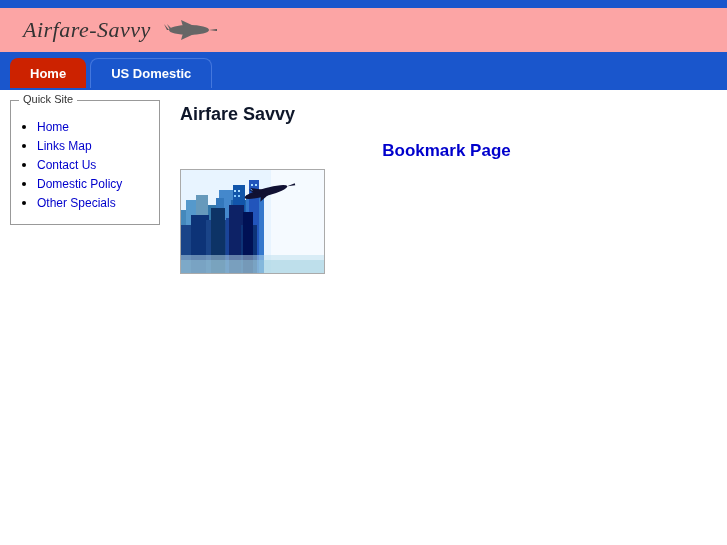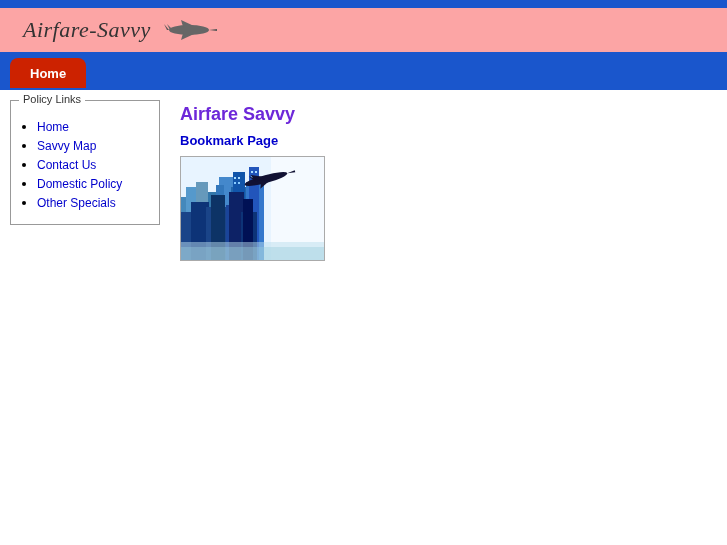--- a/index.html
+++ b/index.html
@@ -112,30 +112,31 @@
     }
 
     
     .main {
       flex: 1;
       padding: 4px;
     }
     .main-title {
       font-size: 18px;
       font-weight: bold;
-      color: #6d28d9;
-      margin-bottom: 8px;
+      color: #0f172a;
+      margin-bottom: 16px;
     }
     .bookmark-link {
       color: #0000cc;
-      font-size: 13px;
+      font-size: 17px;
       font-weight: bold;
       text-decoration: none;
       display: block;
       margin-bottom: 8px;
+      text-align: center;
     }
 
     
     .image-container {
       width: 145px;
       height: 105px;
       border: 1px solid #aaa;
       overflow: hidden;
       position: relative;
     }
@@ -166,34 +167,37 @@
         <polygon points="11,14 8,8 14,14"></polygon>
       </g>
     </svg>
   </span>
 </div>
 
 <nav class="nav">
   <a class="nav-item active" href="#">
     <span>Home</span>
   </a>
+  <a class="nav-item" href="#">
+    <span>US Domestic</span>
+  </a>
 </nav>
 
 <hr class="nav-separator">
 
 <div class="content">
 
   <div class="sidebar">
-    <span class="sidebar-title">Policy Links</span>
+    <span class="sidebar-title">Quick Site</span>
     <ul>
       <li>
         <a href="#">Home</a>
       </li>
       <li>
-        <a href="#">Savvy Map</a>
+        <a href="#">Links Map</a>
       </li>
       <li>
         <a href="#">Contact Us</a>
       </li>
       <li>
         <a href="#">Domestic Policy</a>
       </li>
       <li>
         <a href="#">Other Specials</a>
       </li>

